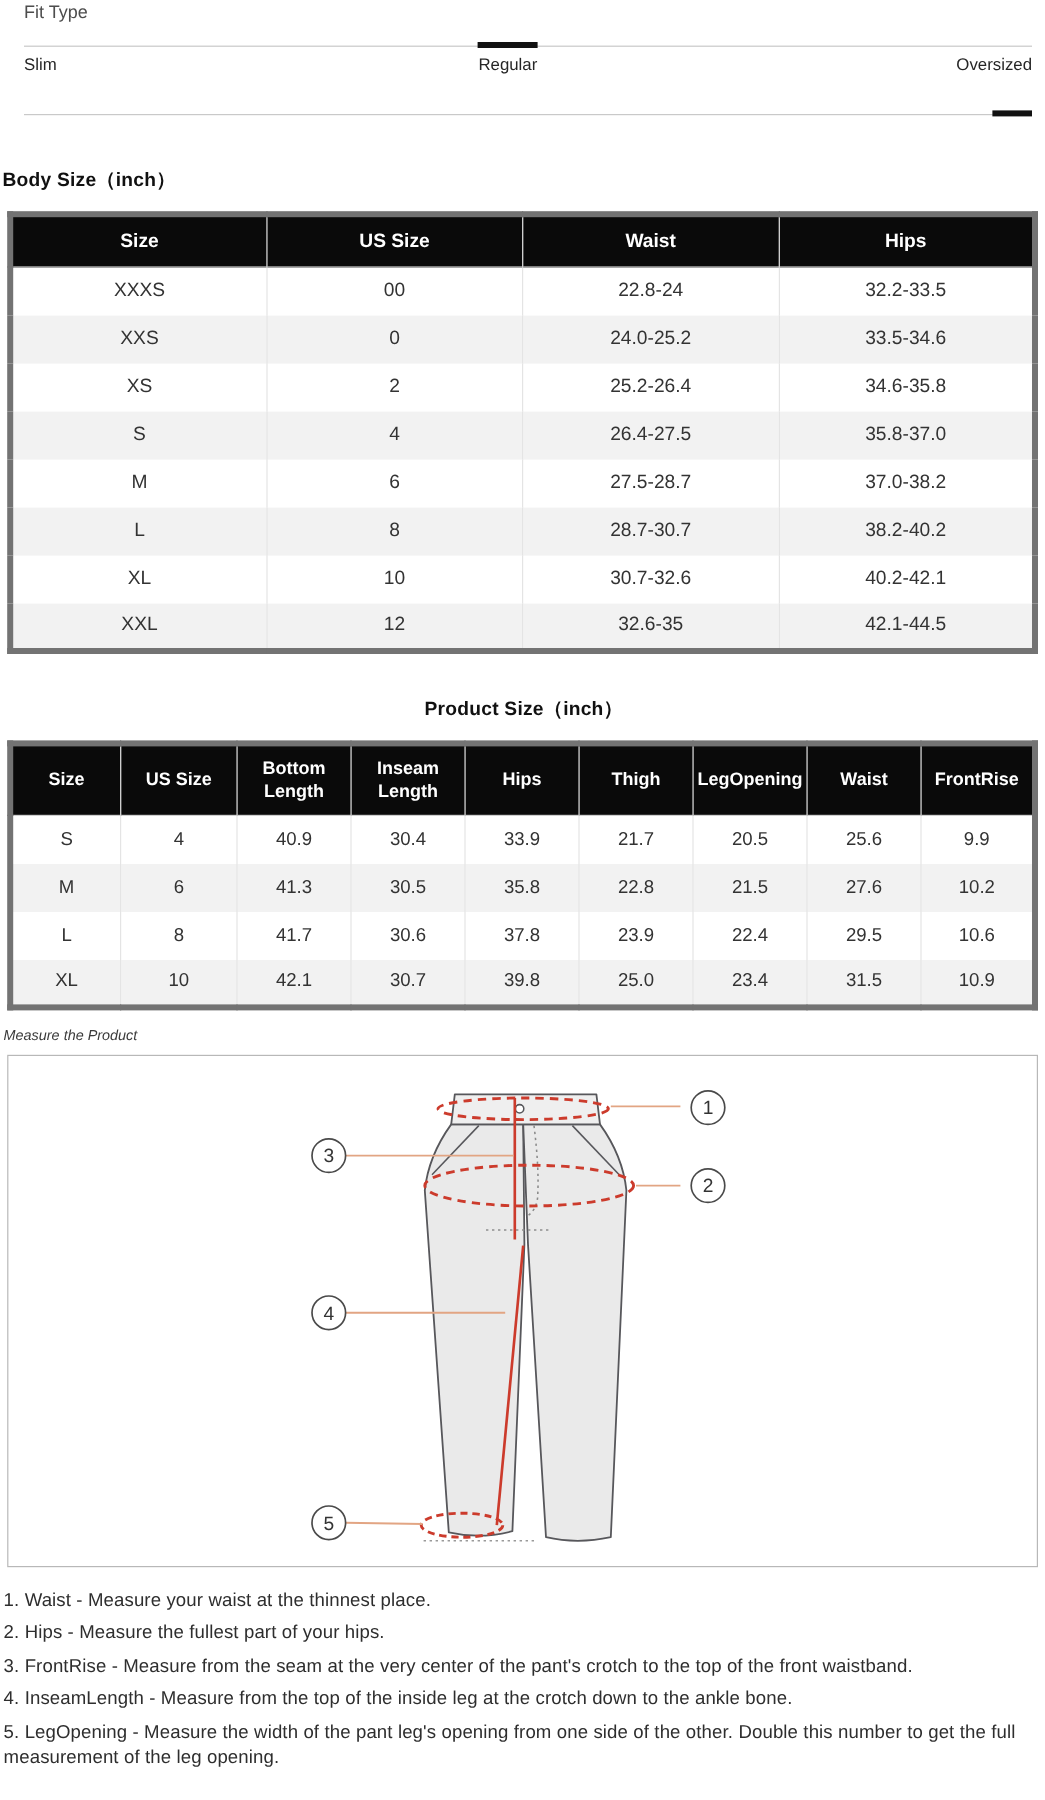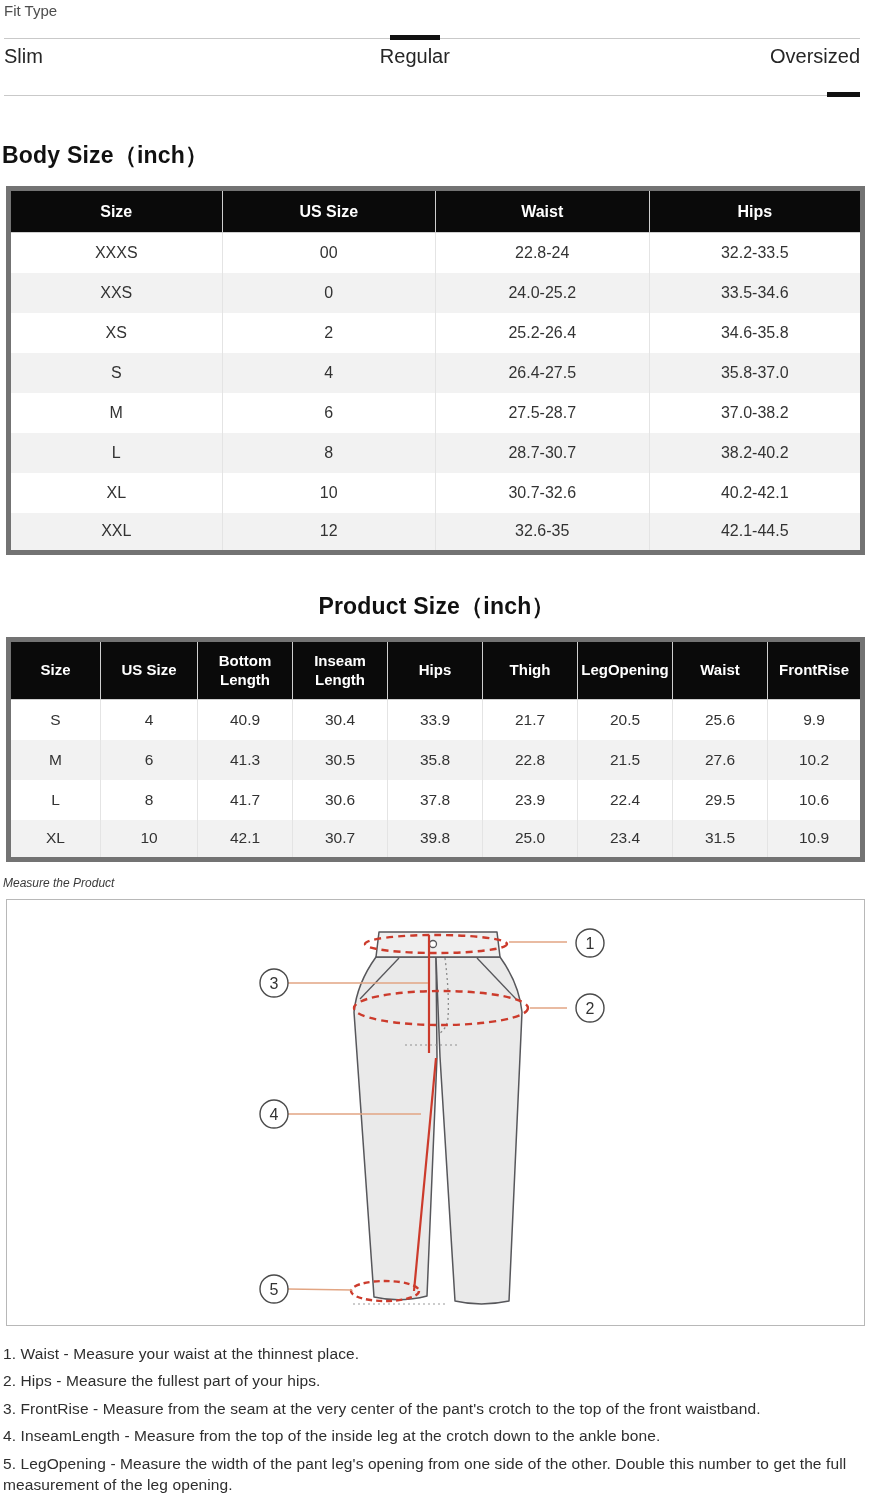--- a/index.html
+++ b/index.html
@@ -6,37 +6,37 @@
   html,body { background:#fff; }
   body {
     width:871px; height:1500px;
     font-family:"Liberation Sans", sans-serif;
     color:#262626;
     overflow:hidden;
   }
   .page { width:871px; position:relative; }
 
   
-  .scales { padding:2px 11px 0 4px; }
+  .scales { padding:2px 11px 0 20px; }
   .scale { margin-bottom:25px; }
   .scale-title { font-size:15px; color:#4d4d4d; margin-bottom:14px; }
   .scale-track { position:relative; height:6px; }
   .scale-track .line { position:absolute; left:0; right:0; bottom:0; height:1px; background:#c9c9c9; }
   .scale-track .tick { position:absolute; bottom:-1px; height:5px; width:50px; background:#111; }
   .scale-track .tick.center { left:48%; transform:translateX(-50%); }
   .scale-track .tick.right-end { right:0; width:33px; }
-  .scale-labels { position:relative; height:20px; margin-top:6px; font-size:20px; color:#262626; }
+  .scale-labels { position:relative; height:20px; margin-top:6px; font-size:14px; color:#262626; }
   .scale-labels .lab { position:absolute; top:0; white-space:nowrap; }
   .scale-labels .lab.left { left:0; }
   .scale-labels .lab.right { right:0; }
   .scale-labels .lab.mid { transform:translateX(-50%); }
 
   
   h2.section-heading {
-    font-size:23px; font-weight:bold; color:#111;
+    font-size:16px; font-weight:bold; color:#111;
     margin:16px 0 0 2px; letter-spacing:.2px;
   }
   .h-body { margin-top:44px !important; }
   .h-product { margin-top:36px !important;text-align:center; }
 
   
   table.size-table {
     border-collapse:collapse; table-layout:fixed;
     width:859px; margin:15px 6px 0 6px;
     border:5px solid #737373;

